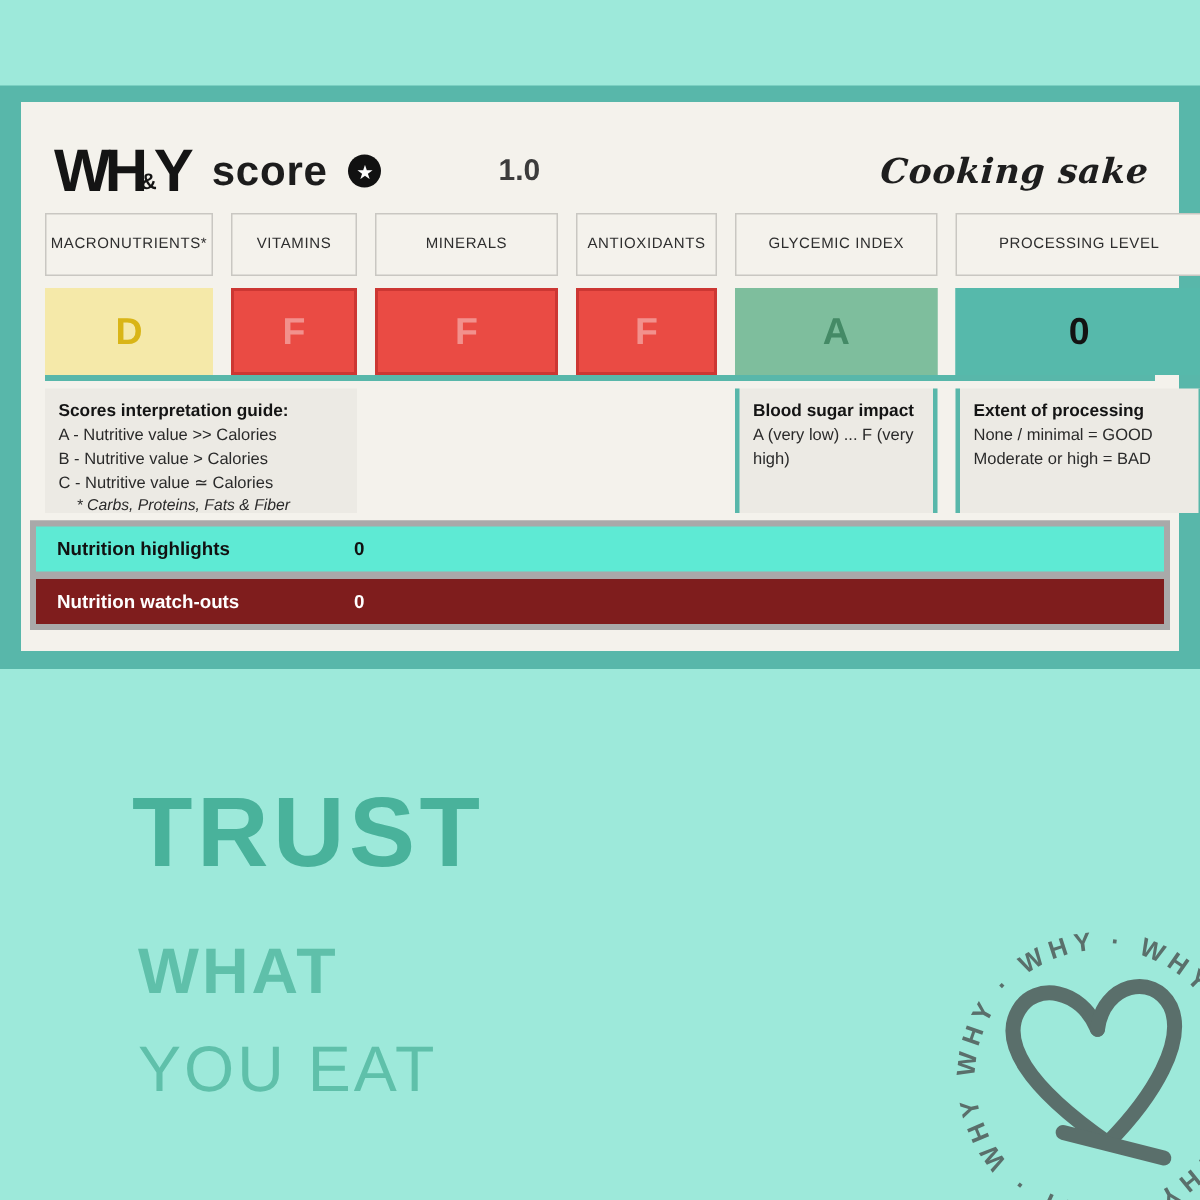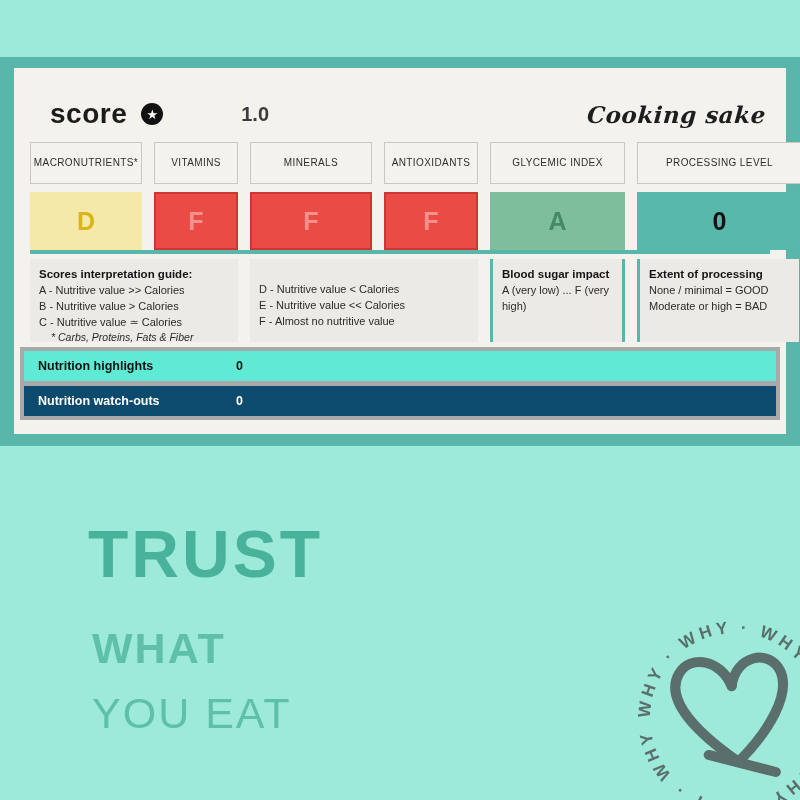--- a/index.html
+++ b/index.html
@@ -101,20 +101,25 @@
   }
 </style>
 </head>
 <body>
 
 <div class="teal-frame"></div>
 
 <div class="card">
 
   <div class="header-row">
+    <div class="brand">
+      <span class="brand-wh">WH</span>
+        <span class="brand-amp">&amp;</span>
+        <span class="brand-y">Y</span>
+    </div>
     <span class="score-label">score</span>
     <span class="star-badge">
         <span>★</span>
       </span>
     <span class="version">1.0</span>
     <span class="product-name">Cooking sake</span>
   </div>
 
   <div class="grid col-headers">
     <div class="col-header">MACRONUTRIENTS*</div>
@@ -135,42 +140,37 @@
   </div>
 
   <div class="grid interp">
     <div class="interp-cell span-12">
       <div class="interp-title">Scores interpretation guide:</div>
       <div>A - Nutritive value &gt;&gt; Calories</div>
       <div>B - Nutritive value &gt; Calories</div>
       <div>C - Nutritive value ≃ Calories</div>
       <div class="interp-note">* Carbs, Proteins, Fats &amp; Fiber</div>
     </div>
-    <div class="interp-cell span-34">
-      <div>D - Nutritive value &lt; Calories</div>
-      <div>E - Nutritive value &lt;&lt; Calories</div>
-      <div>F - Almost no nutritive value</div>
-    </div>
     <div class="interp-cell col-5">
       <div class="interp-title">Blood sugar impact</div>
       <div>A (very low) ... F (very high)</div>
     </div>
     <div class="interp-cell col-6">
       <div class="interp-title">Extent of processing</div>
       <div>None / minimal = GOOD</div>
       <div>Moderate or high = BAD</div>
     </div>
   </div>
 
   <div class="hl-container">
     <div class="hl-row" style="background-color: #5eead4; color: rgb(17, 17, 17);">
       <span class="hl-label">Nutrition highlights</span>
       <span class="hl-value">0</span>
     </div>
-    <div class="hl-row" style="background-color: #0c4a6e; color: rgb(255, 255, 255);">
+    <div class="hl-row" style="background-color: #7f1d1d; color: rgb(255, 255, 255);">
       <span class="hl-label">Nutrition watch-outs</span>
       <span class="hl-value">0</span>
     </div>
   </div>
 
 </div>
 
 <div class="tagline-trust">TRUST</div>
 <div class="tagline-what">WHAT</div>
 <div class="tagline-youeat">YOU EAT</div>

